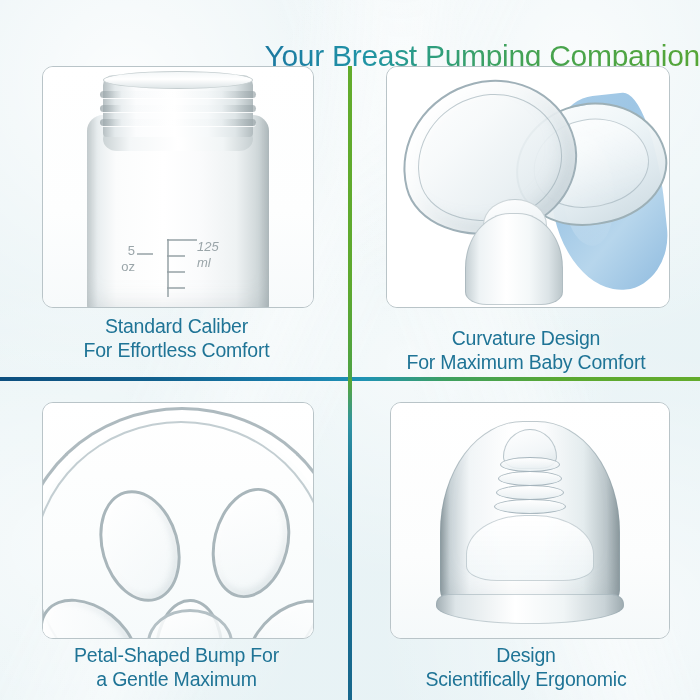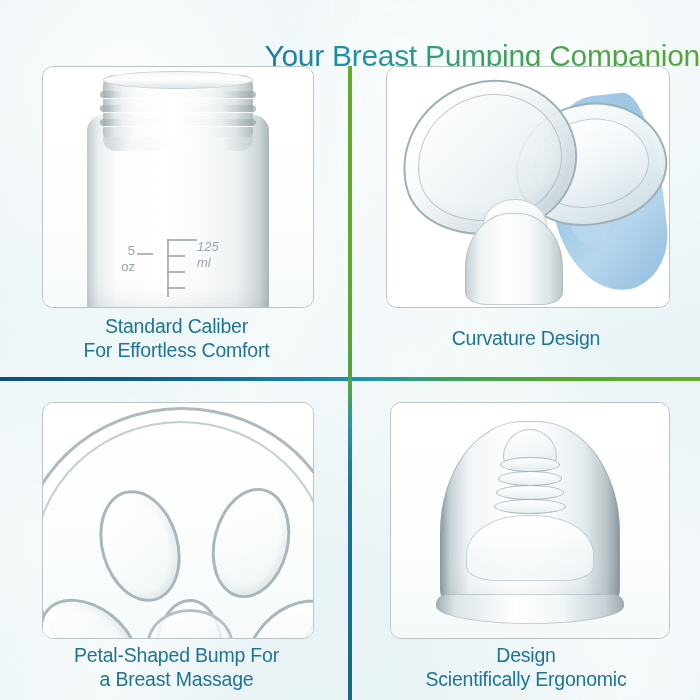--- a/index.html
+++ b/index.html
@@ -451,37 +451,38 @@
     <div class="scene" id="tr-scene">
       <div class="handle"></div>
       <div class="pump-cap"></div>
       <div class="flange"></div>
       <div class="pump-neck"></div>
       <div class="pump-stem"></div>
     </div>
   </div>
   <div class="caption" id="cap-tr">
     <div>Curvature Design</div>
+    <div>For Maximum Baby Comfort</div>
   </div>
 
   <div class="card" id="card-bl">
     <div class="scene" id="bl-scene">
       <div class="ring-outer"></div>
       <div class="ring-inner"></div>
       <div class="petal p1"></div>
       <div class="petal p2"></div>
       <div class="petal p3"></div>
       <div class="petal p4"></div>
       <div class="petal p5"></div>
       <div class="petal-hub"></div>
     </div>
   </div>
   <div class="caption" id="cap-bl">
     <div>Petal-Shaped Bump For</div>
-    <div>a Breast Massage</div>
+    <div>a Gentle Maximum</div>
   </div>
 
   <div class="card" id="card-br">
     <div class="scene" id="br-scene">
       <div class="teat-dome"></div>
       <div class="teat-skirt"></div>
       <div class="teat-tip"></div>
       <div class="rib r1"></div>
       <div class="rib r2"></div>
       <div class="rib r3"></div>

